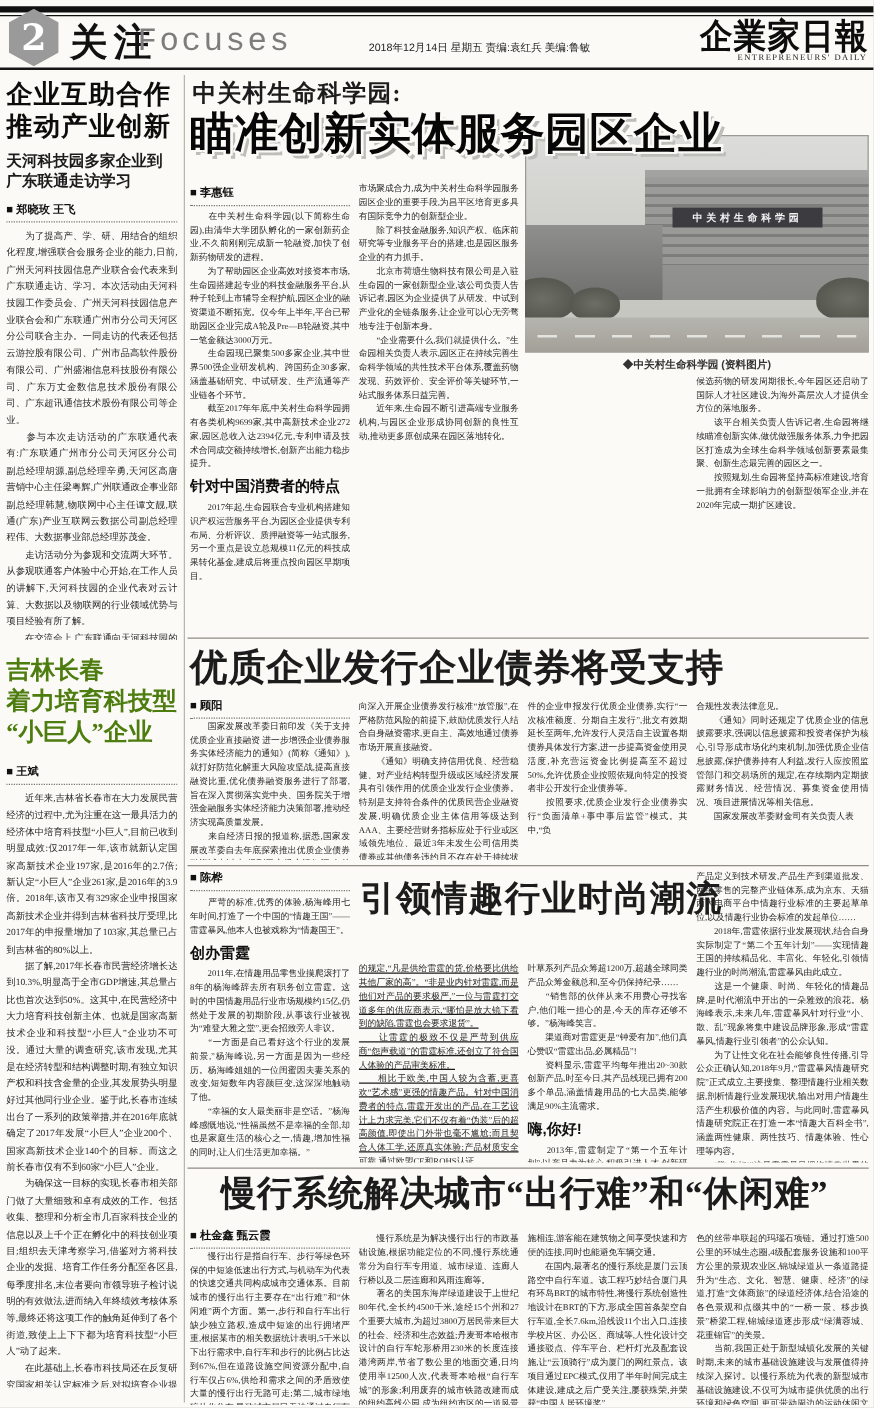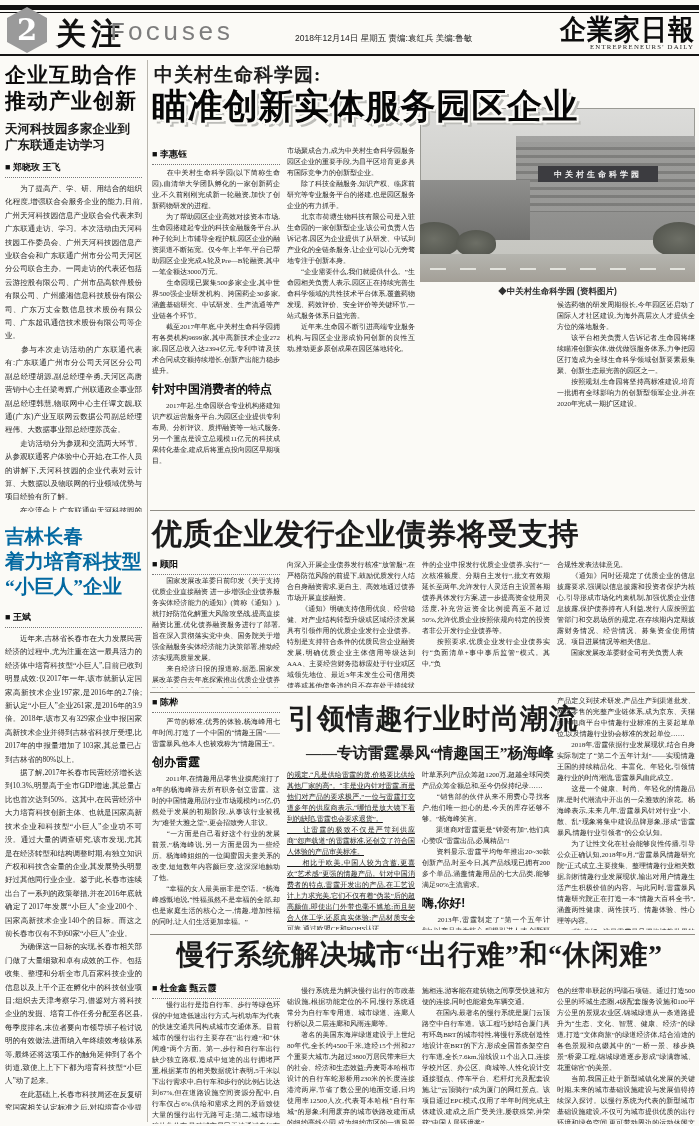--- a/index.html
+++ b/index.html
@@ -45,21 +45,21 @@
   .subhead { font-size:12px; font-weight:bold; color:#0e0e0e; margin:4px 0 3px 0;
     font-family:"Liberation Sans",sans-serif; }
   .clip { overflow:hidden; }
 
   
   .la1 { position:absolute; left:5px; top:62px; width:137px; height:456px; overflow:hidden; }
   .la1 h2 { font-size:21px; line-height:26px; font-weight:900; color:#0c0c0c; letter-spacing:1px; }
   .la1 .subtitle { font-size:12.5px; line-height:16px; font-weight:bold; margin:7px 0 8px 0;
     font-family:"Liberation Sans",sans-serif; }
   .la2 { position:absolute; left:5px; top:524px; width:137px; height:600px; overflow:hidden; }
-  .la2 h2 { font-size:19.5px; line-height:25px; font-weight:900; color:#0369a1; margin-bottom:12px; }
+  .la2 h2 { font-size:19.5px; line-height:25px; font-weight:900; color:#4d7c0f; margin-bottom:12px; }
 
   
   .zgc { position:absolute; left:152px; top:62px; width:543px; height:446px; }
   .zgc .kicker { position:absolute; left:2px; top:0; font-size:19px; font-weight:bold; letter-spacing:1px; }
   .zgc .headline {
     position:absolute; left:0; top:21px; font-size:35px; font-weight:900; letter-spacing:0.5px;
     white-space:nowrap; z-index:3; color:#070707;
     text-shadow:-2px -2px 0 #fbfaf6, 2px -2px 0 #fbfaf6, -2px 2px 0 #fbfaf6, 2px 2px 0 #fbfaf6, 4px 4px 0 #bdbdb9;
   }
   .zgc .author-block { position:absolute; left:0; top:86px; width:128px; }
@@ -238,21 +238,20 @@
       <div class="author">■ 陈桦</div>
       <div class="body-xs prewrap">　　严苛的标准,优秀的体验,杨海峰用七年时间,打造了一个中国的“情趣王国”——雷霆暴风,他本人也被戏称为“情趣国王”。</div>
       <h4 class="subhead">创办雷霆</h4>
       <div class="body-xs prewrap">　　2011年,在情趣用品零售业摸爬滚打了8年的杨海峰辞去所有职务创立雷霆。这时的中国情趣用品行业市场规模约15亿,仍然处于发展的初期阶段,从事该行业被视为“难登大雅之堂”,更会招致旁人非议。
 　　“一方面是自己看好这个行业的发展前景,”杨海峰说,另一方面是因为一些经历。杨海峰姐姐的一位闺蜜因夫妻关系的改变,短短数年内容颜巨变,这深深地触动了他。
 　　“幸福的女人最美丽非是空话。”杨海峰感慨地说,“性福虽然不是幸福的全部,却也是家庭生活的核心之一,情趣,增加性福的同时,让人们生活更加幸福。”</div>
 
     </div>
     <div class="qq-head">
       <div class="headline">引领情趣行业时尚潮流</div>
-      <div class="subheadline">——专访雷霆暴风“情趣国王”杨海峰</div>
     </div>
     <div class="qq-col2 clip">
       <div class="body-xs prewrap">的规定,“凡是供给雷霆的货,价格要比供给其他厂家的高”。“非是业内针对雷霆,而是他们对产品的要求极严,”一位与雷霆打交道多年的供应商表示,“哪怕是放大镜下看到的缺陷,雷霆也会要求退货”。
 　　让雷霆的极致不仅是严苛到供应商“怨声载道”的雷霆标准,还创立了符合国人体验的产品审美标准。
 　　相比于欧美,中国人较为含蓄,更喜欢“艺术感”更强的情趣产品。针对中国消费者的特点,雷霆开发出的产品,在工艺设计上力求完美,它们不仅有着“伪装”后的超高颜值,即使出门外带也毫不尴尬;而且契合人体工学,还原真实体验;产品材质安全可靠,通过欧盟CE和ROHS认证。</div>
 
     </div>
     <div class="qq-col3 clip">
       <div class="body-xs prewrap">叶草系列产品众筹超1200万,超越全球同类产品众筹金额总和,至今仍保持纪录……
 　　“销售部的伙伴从来不用费心寻找客户,他们唯一担心的是,今天的库存还够不够。”杨海峰笑言。

